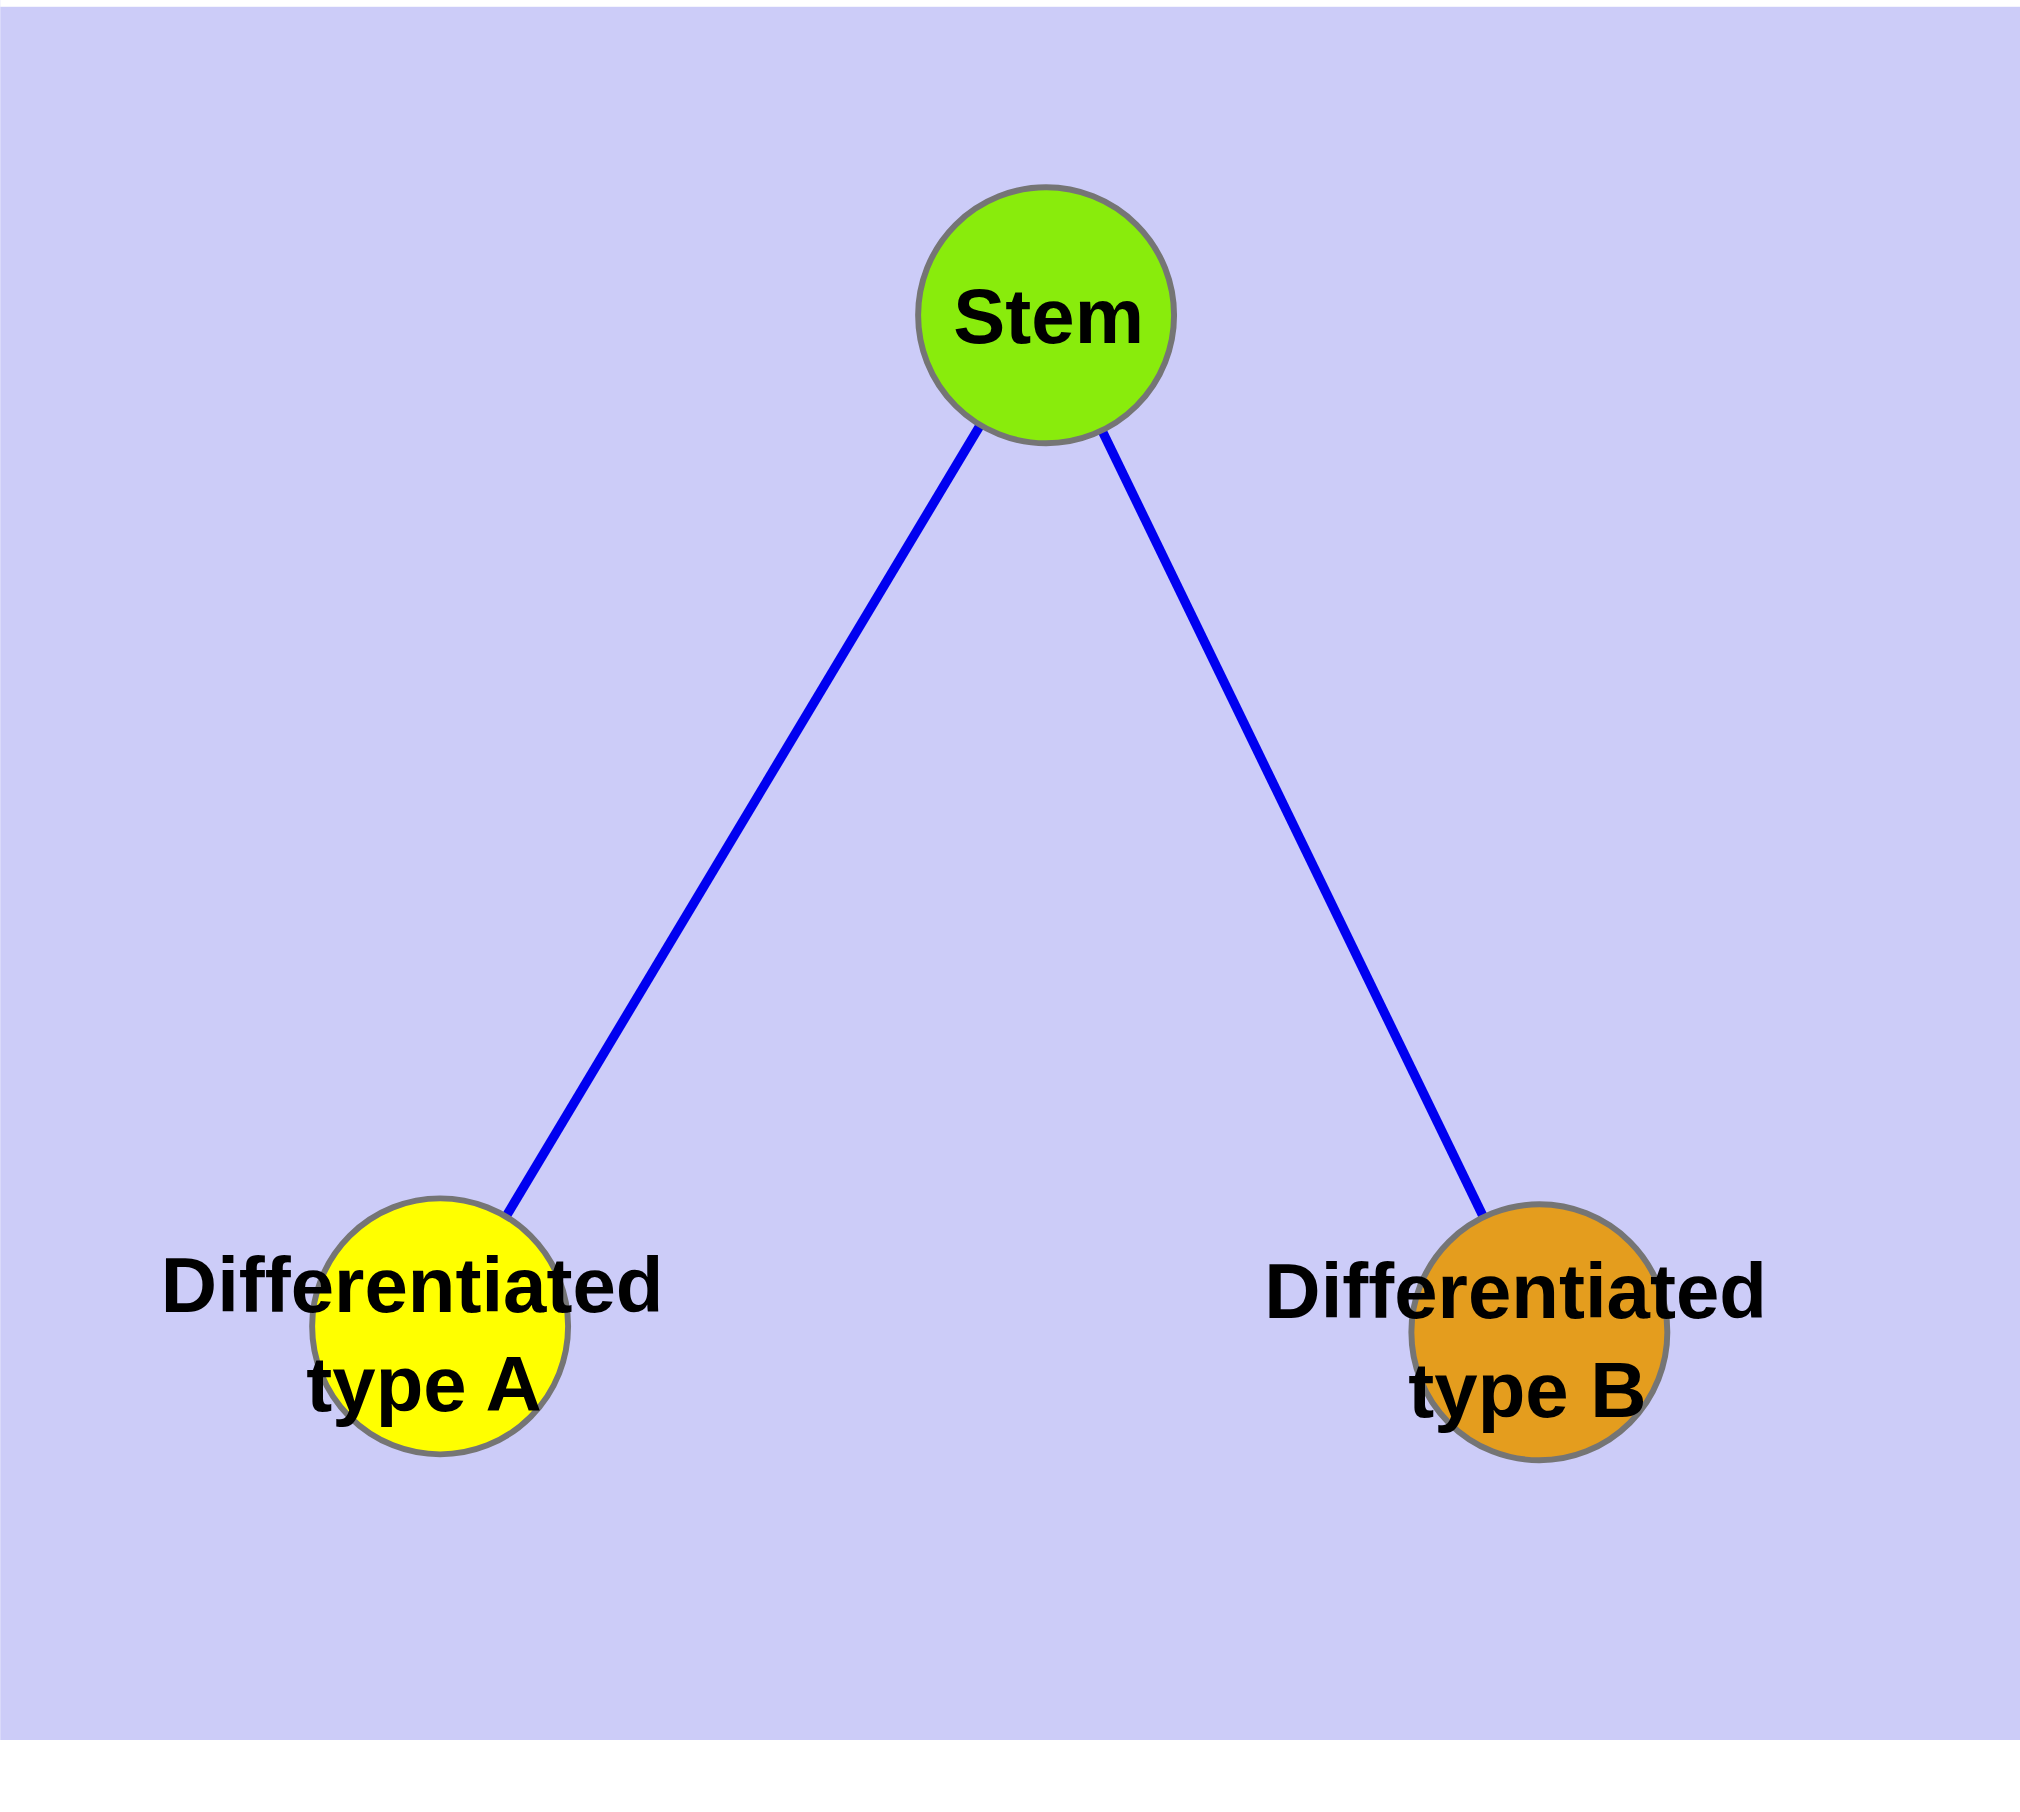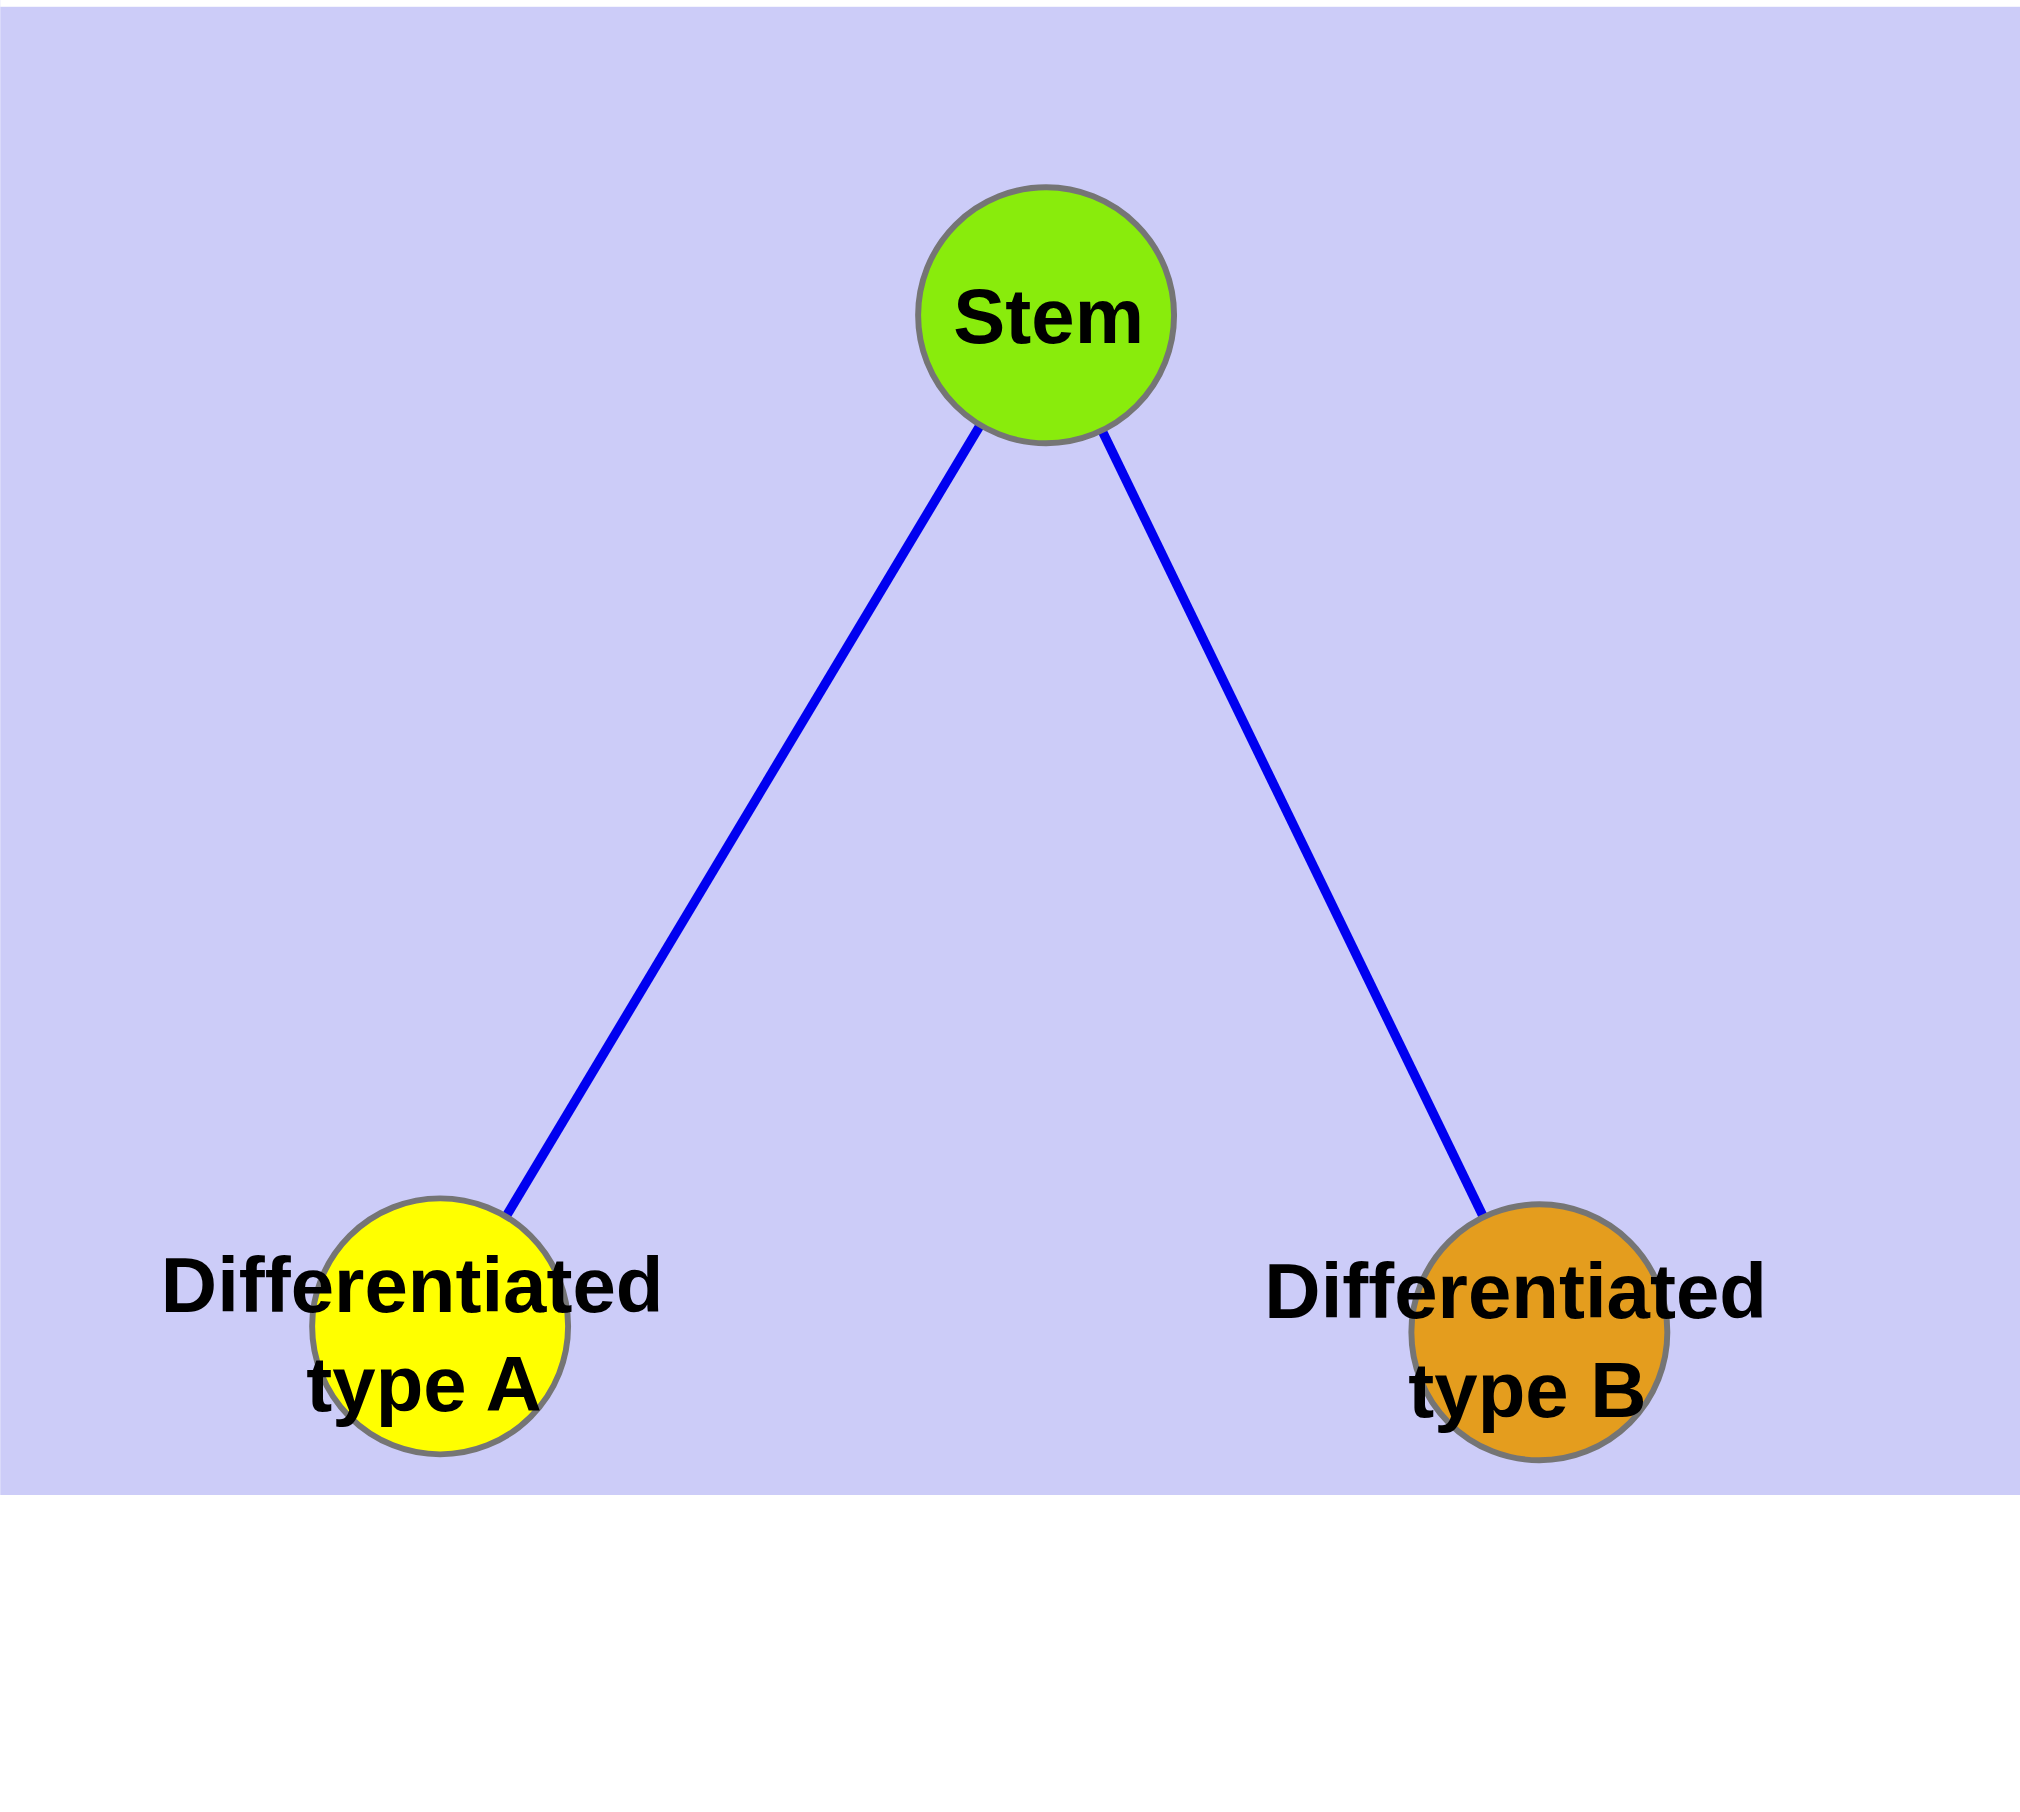--- a/index.html
+++ b/index.html
@@ -3,21 +3,21 @@
 <meta charset="utf-8">
 <style>
   html, body {
     margin: 0;
     padding: 0;
     background: #ffffff;
   }
   .canvas-wrap {
     position: relative;
     width: 2021px;
-    height: 1495px;
+    height: 1740px;
     overflow: hidden;
   }
   svg {
     display: block;
   }
   .node-label {
     font-family: "Liberation Sans", sans-serif;
     font-weight: bold;
     font-size: 92px;
   }

